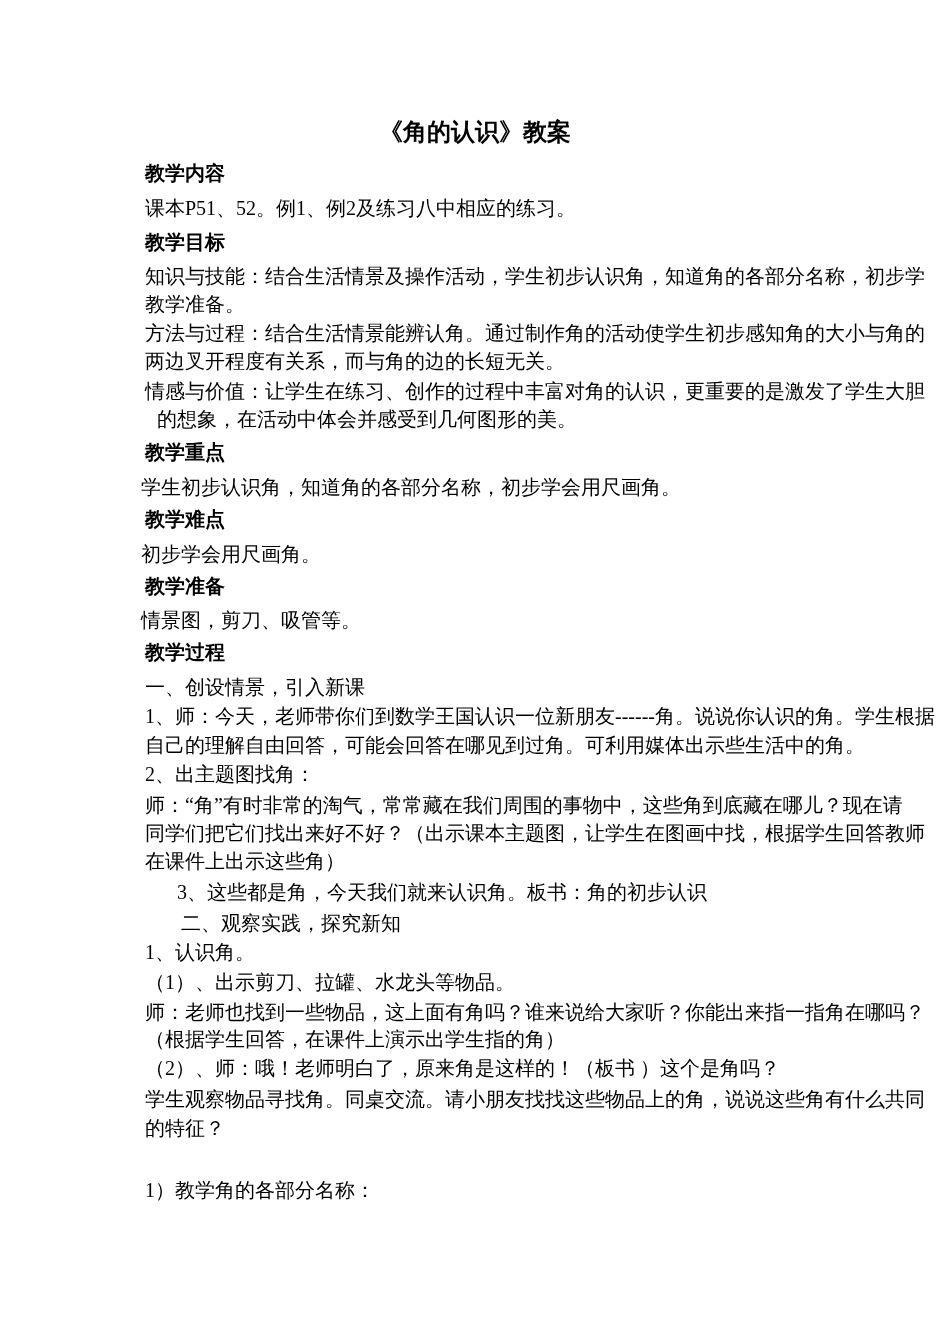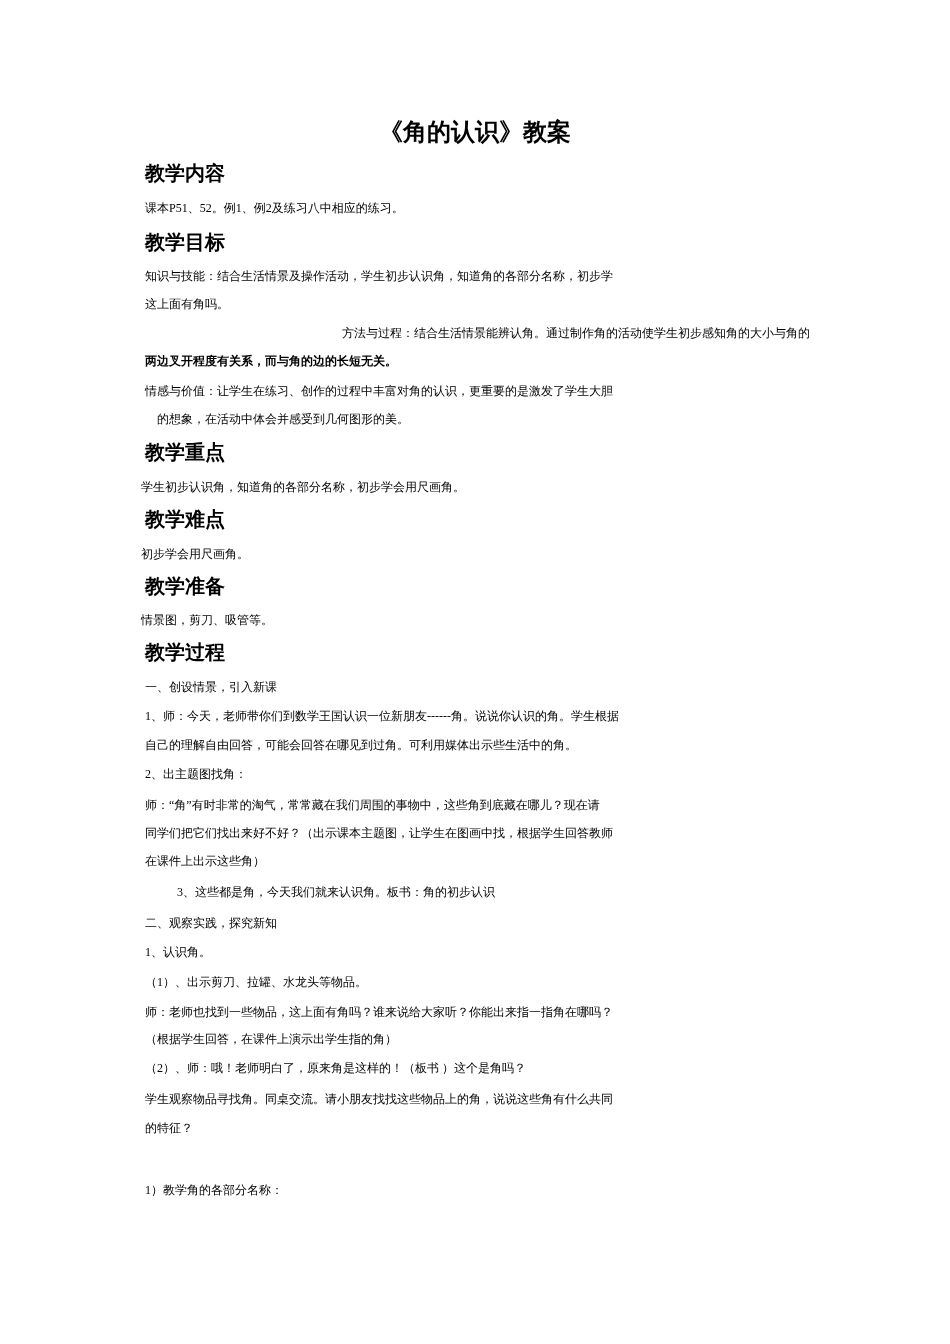--- a/index.html
+++ b/index.html
@@ -39,41 +39,41 @@
       left: 145px;
       font-size: 20px;
       font-weight: bold;
       font-family: "DejaVu Sans", sans-serif;
       line-height: 30px;
     }
     .p {
       position: absolute;
       left: 145px;
       width: 665px;
-      font-size: 12px;
+      font-size: 20px;
       line-height: 28px;
       white-space: nowrap;
     }
     .indent1 { left: 141px; }
   </style>
 </head>
 <body>
 
 <div class="page">
 
   <div class="title" style="top:114px;">《角的认识》教案</div>
 
   <div class="h" style="top:158px;">教学内容</div>
   <div class="p" style="top:194px;">课本P51、52。例1、例2及练习八中相应的练习。</div>
 
   <div class="h" style="top:227px;">教学目标</div>
   <div class="p" style="top:262px;">知识与技能：结合生活情景及操作活动，学生初步认识角，知道角的各部分名称，初步学</div>
-  <div class="p" style="top:290px;">这上面有角吗。</div>
+  <div class="p" style="top:290px;">教学准备。</div>
   <div class="p" style="top:319px;text-align:right;">方法与过程：结合生活情景能辨认角。通过制作角的活动使学生初步感知角的大小与角的</div>
-  <div class="p" style="top:347px;font-weight:bold;">两边叉开程度有关系，而与角的边的长短无关。</div>
+  <div class="p" style="top:347px;">两边叉开程度有关系，而与角的边的长短无关。</div>
   <div class="p" style="top:377px;">情感与价值：让学生在练习、创作的过程中丰富对角的认识，更重要的是激发了学生大胆</div>
   <div class="p" style="top:405px;margin-left:12px;">的想象，在活动中体会并感受到几何图形的美。</div>
 
   <div class="h" style="top:437px;text-align:center;">教学重点</div>
   <div class="p indent1" style="top:473px;">学生初步认识角，知道角的各部分名称，初步学会用尺画角。</div>
 
   <div class="h" style="top:504px;">教学难点</div>
   <div class="p indent1" style="top:540px;">初步学会用尺画角。</div>
 
   <div class="h" style="top:571px;">教学准备</div>
@@ -81,21 +81,21 @@
 
   <div class="h" style="top:637px;">教学过程</div>
   <div class="p" style="top:673px;">一、创设情景，引入新课</div>
   <div class="p" style="top:702px;">1、师：今天，老师带你们到数学王国认识一位新朋友------角。说说你认识的角。学生根据</div>
   <div class="p" style="top:731px;">自己的理解自由回答，可能会回答在哪见到过角。可利用媒体出示些生活中的角。</div>
   <div class="p" style="top:760px;">2、出主题图找角：</div>
   <div class="p" style="top:791px;">师：“角”有时非常的淘气，常常藏在我们周围的事物中，这些角到底藏在哪儿？现在请</div>
   <div class="p" style="top:819px;">同学们把它们找出来好不好？（出示课本主题图，让学生在图画中找，根据学生回答教师</div>
   <div class="p" style="top:847px;">在课件上出示这些角）</div>
   <div class="p" style="top:878px;margin-left:32px;">3、这些都是角，今天我们就来认识角。板书：角的初步认识</div>
-  <div class="p" style="top:909px;">二、观察实践，探究新知</div>
+  <div class="p" style="top:909px;margin-left:36px;">二、观察实践，探究新知</div>
   <div class="p" style="top:938px;">1、认识角。</div>
   <div class="p" style="top:968px;">（1）、出示剪刀、拉罐、水龙头等物品。</div>
   <div class="p" style="top:998px;">师：老师也找到一些物品，这上面有角吗？谁来说给大家听？你能出来指一指角在哪吗？</div>
   <div class="p" style="top:1025px;">（根据学生回答，在课件上演示出学生指的角）</div>
   <div class="p" style="top:1054px;">（2）、师：哦！老师明白了，原来角是这样的！（板书  ）这个是角吗？</div>
   <div class="p" style="top:1085px;">学生观察物品寻找角。同桌交流。请小朋友找找这些物品上的角，说说这些角有什么共同</div>
   <div class="p" style="top:1114px;">的特征？</div>
   <div class="p" style="top:1176px;">1）教学角的各部分名称：</div>
 
 </div>

